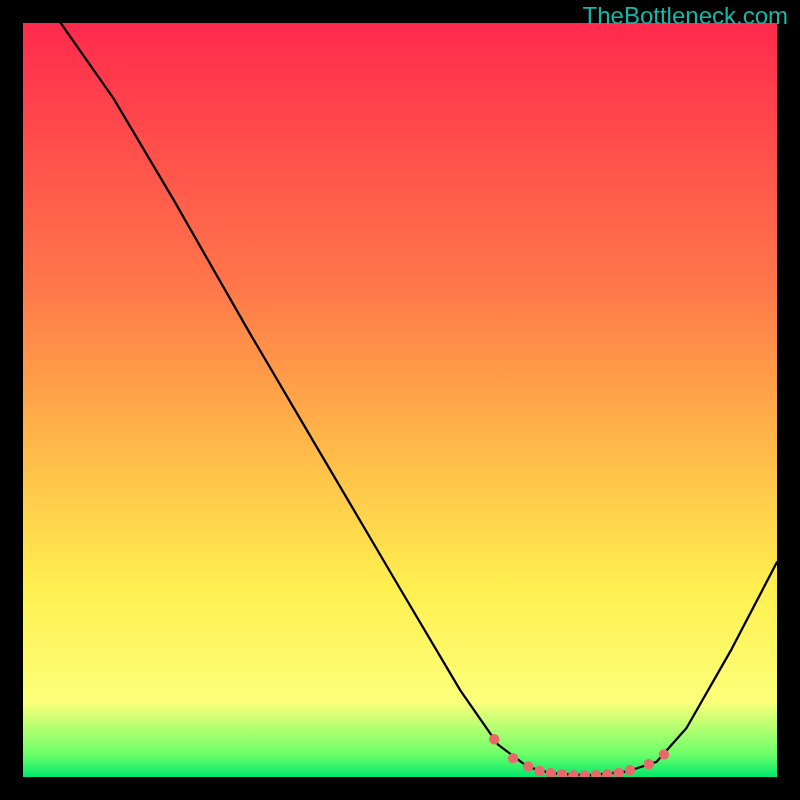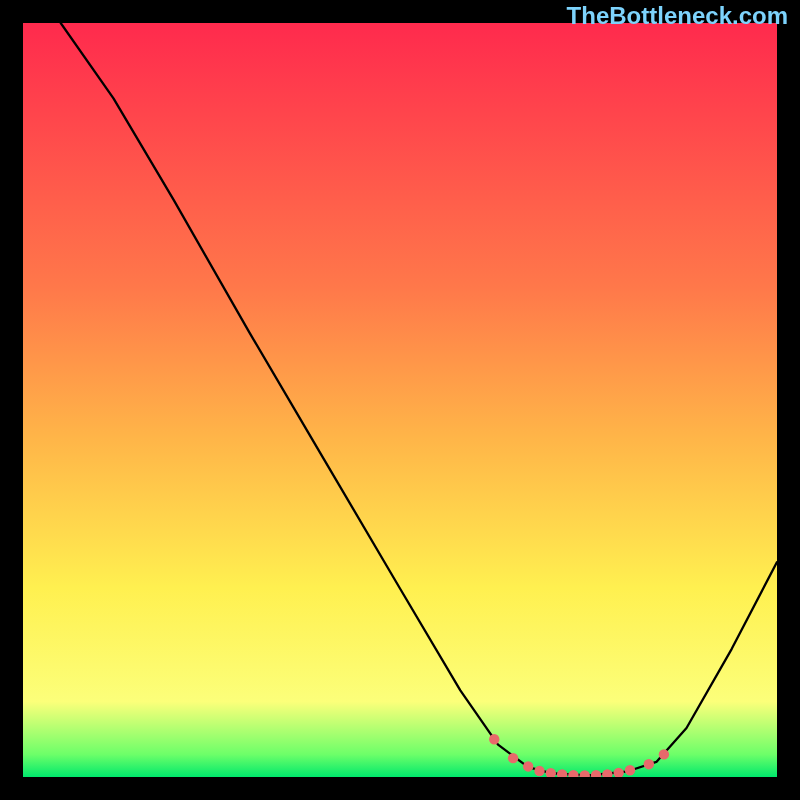--- a/index.html
+++ b/index.html
@@ -1,19 +1,19 @@
 <!DOCTYPE html>
 <html><head>
 <meta charset="utf-8">
 <style>
   * { margin: 0; padding: 0; box-sizing: border-box; }
   html, body { width: 800px; height: 800px; background: #000; overflow: hidden; }
   .frame { position: relative; width: 800px; height: 800px; background: #000; }
   .plot-area { position: absolute; left: 23px; top: 23px; width: 754px; height: 754px; }
-  .watermark { position: absolute; top: 2px; right: 12px; font-family: Arial, Helvetica, sans-serif; font-size: 24px; font-weight: 700; color: #7dd3fc; }
+  .watermark { position: absolute; top: 2px; right: 12px; font-family: Arial, Helvetica, sans-serif; font-size: 24px; font-weight: 400; color: #14b8a6; }
   svg { display: block; }
 </style>
 </head>
 <body>
 
 <div class="frame">
   <div class="plot-area">
     <svg id="plot-svg" width="754" height="754" viewBox="0 0 754 754">
         <defs>
           <linearGradient id="bg" x1="0" y1="0" x2="0" y2="1">

